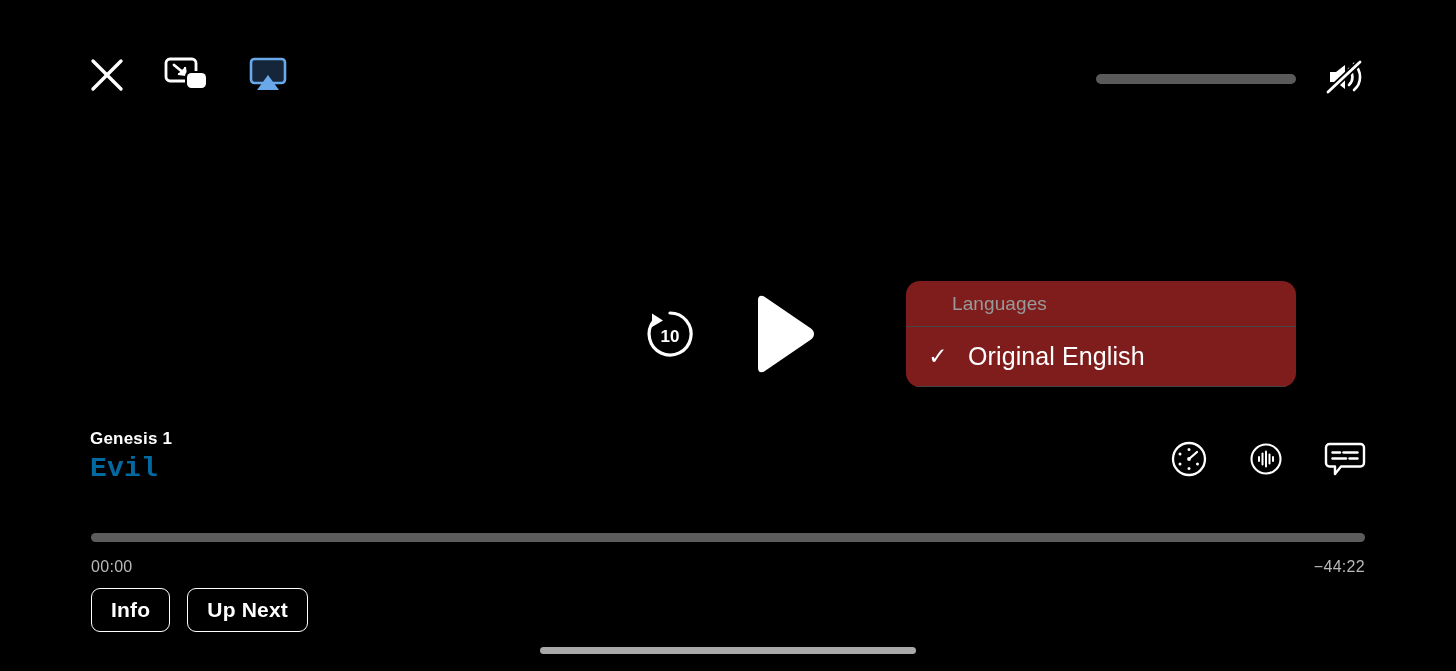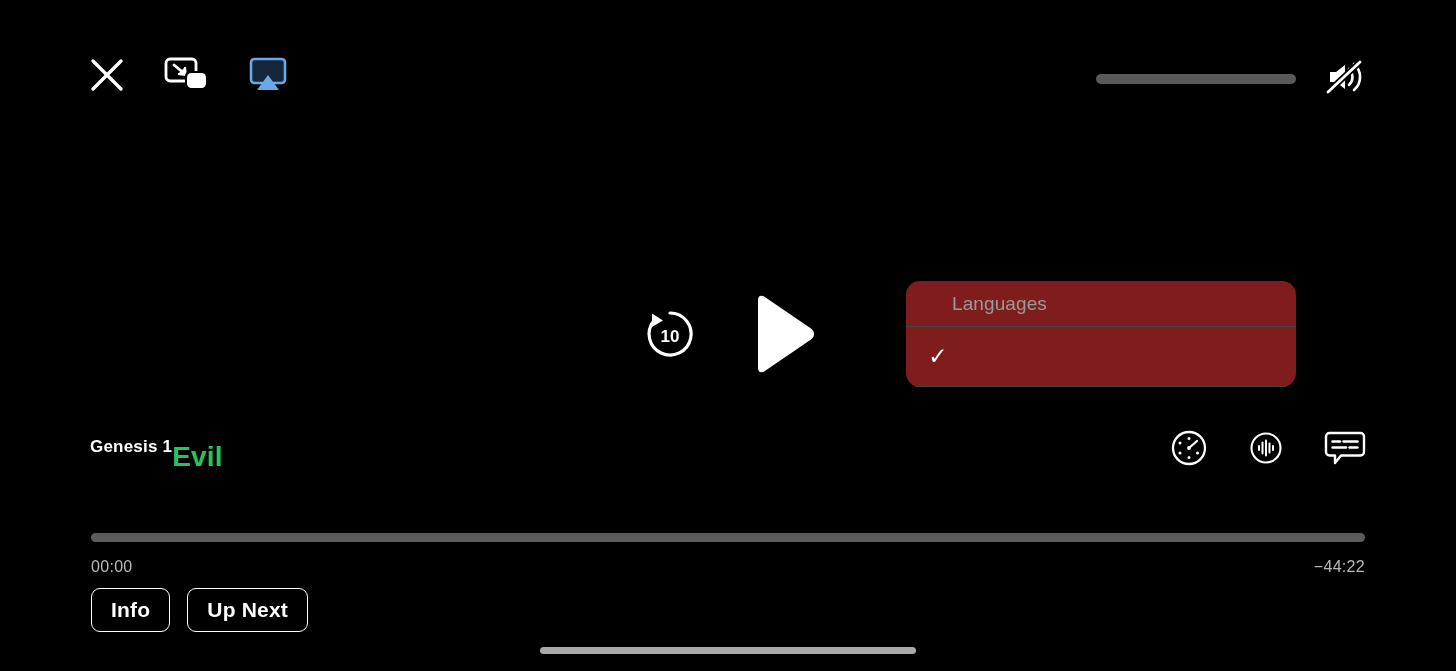--- a/index.html
+++ b/index.html
@@ -155,37 +155,38 @@
     position: absolute;
     left: 90px;
     right: 90px;
     top: 8px;
     display: flex;
     align-items: flex-end;
     justify-content: space-between;
   }
   .titles {
     display: flex;
-    flex-direction: row;
+    flex-direction: column;
     justify-content: flex-end;
   }
   .subtitle-line {
     font-size: 17px;
     font-weight: bold;
     color: #fff;
     line-height: 1.15;
     letter-spacing: .2px;
   }
   .title-line {
     font-size: 28px;
     font-weight: bold;
-    color: #22c55e;
+    color: #0369a1;
     line-height: 1.2;
     margin-top: 3px;
     letter-spacing: .2px;
+    font-family: Liberation Mono, monospace;
   }
   .right-icons {
     display: flex;
     align-items: center;
     gap: 41px;
     padding-bottom: 4px;
   }
 
   .scrub-wrap {
     position: absolute;
@@ -331,20 +332,21 @@
     </button>
 
   </div>
 
   <div class="lang-menu">
     <div class="lang-header">Languages</div>
     <div class="lang-divider"></div>
 
     <div class="lang-row">
       <span class="lang-check">✓</span>
+      <span class="lang-label">Original English</span>
     </div>
 
     <div class="lang-divider"></div>
 
   </div>
 
   <div class="bottom">
 
     <div class="meta-row">
       <div class="titles">

